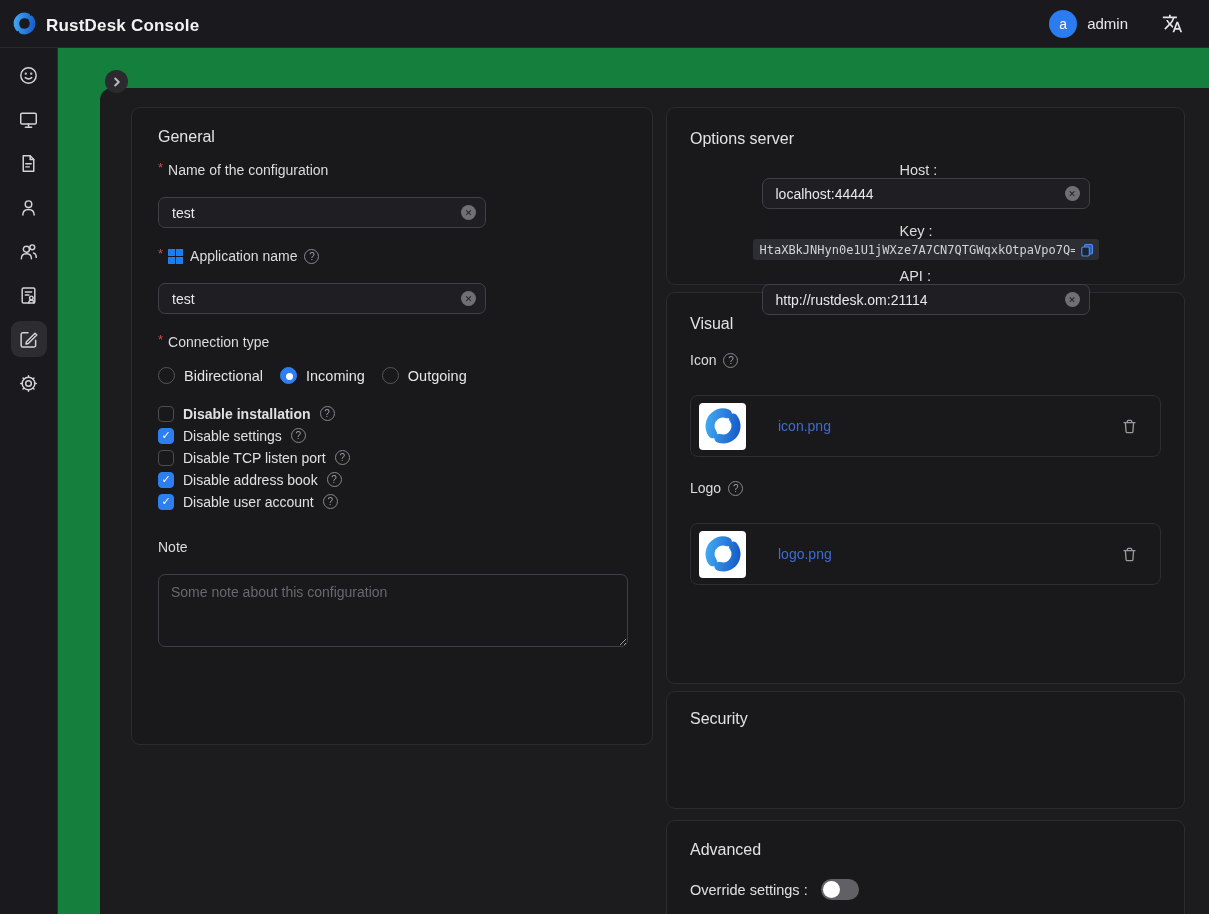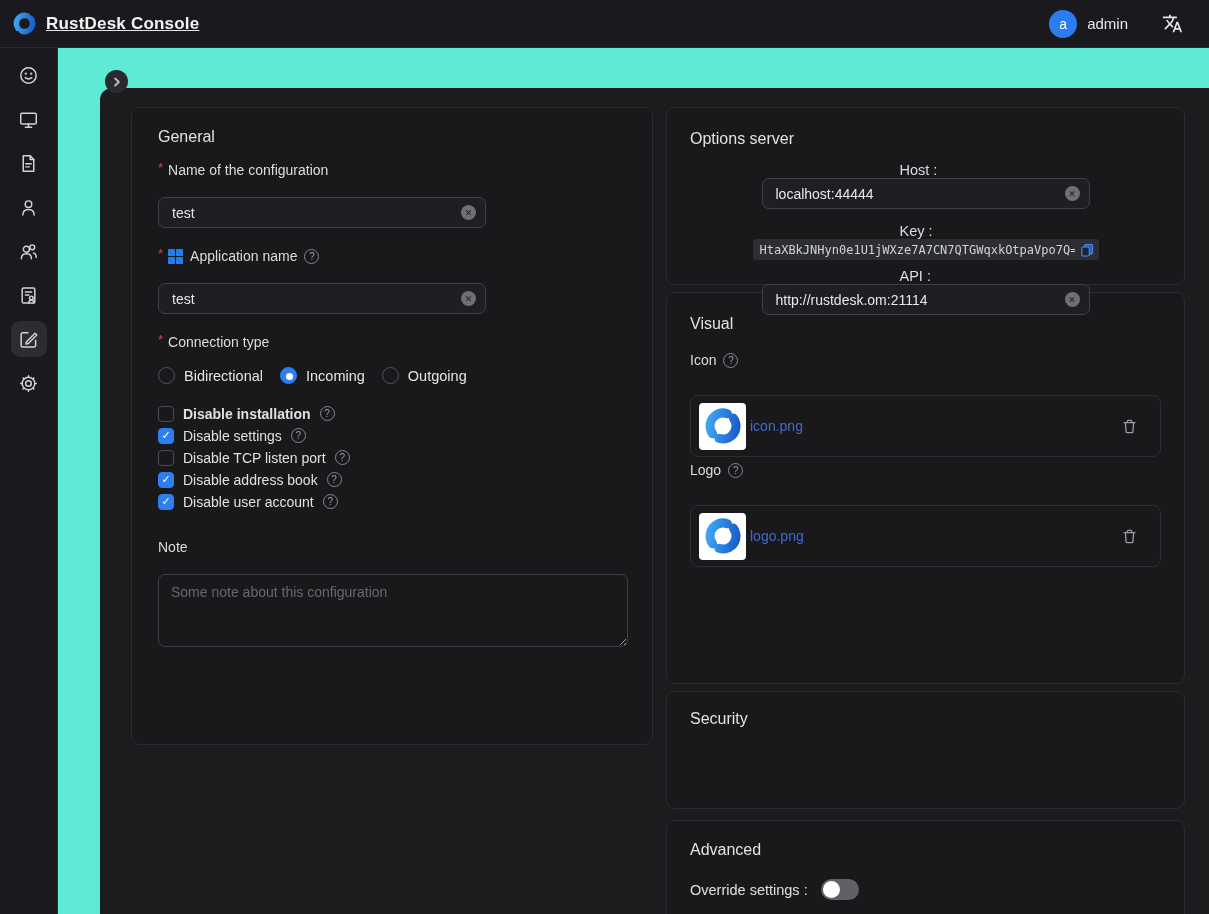--- a/index.html
+++ b/index.html
@@ -2,31 +2,31 @@
 <html><head>
 <meta charset="utf-8">
 <style>
   * { margin:0; padding:0; box-sizing:border-box; }
   html,body { width:1209px; height:914px; overflow:hidden; background:#141417;
     font-family:"Liberation Sans","DejaVu Sans",sans-serif; color:#e6e6e8; }
 
   
   .topbar { height:48px; display:flex; align-items:center; padding:0 26px 0 12px;
     background:#1a1a1e; border-bottom:1px solid #2a2a2e; }
-  .brand { display:flex; align-items:center; gap:9px;text-decoration:underline; }
+  .brand { display:flex; align-items:flex-end; gap:9px; }
   .brand-logo { width:25px; height:25px; }
   .app-title { font-size:17px; font-weight:700; color:#f2f2f3; letter-spacing:.2px; }
   .topbar-spacer { flex:1; }
   .avatar { width:28px; height:28px; border-radius:50%; background:#2a7cf0; color:#fff;
     font-size:14px; display:flex; align-items:center; justify-content:center; cursor:pointer; }
   .user-name { font-size:15px; color:#e9e9eb; margin:0 34px 0 10px; }
   .translate-btn svg { width:21px; height:21px; display:block; }
 
   
-  .shell { display:flex; height:866px; background:#5eead4; }
+  .shell { display:flex; height:866px; background:#15803d; }
   .sidebar { width:58px; background:#1a1a1e; border-right:1px solid #2a2a2e;
     display:flex; flex-direction:column; align-items:center; padding-top:9px; gap:8px;
     position:relative; z-index:2; }
   .side-item { width:36px; height:36px; border-radius:9px; display:flex; align-items:center;
     justify-content:center; cursor:pointer; }
   .side-item.active { background:#2c2c31; }
   .side-item svg { width:21px; height:21px; stroke:#d4d4d8; fill:none; stroke-width:1.4;
     stroke-linecap:round; stroke-linejoin:round; }
   .collapse-btn { position:absolute; top:22px; left:47px; width:23px; height:23px;
     border-radius:50%; background:#2a2a2f; display:flex; align-items:center; justify-content:center;
@@ -98,23 +98,23 @@
   .key-chip { width:346px; height:21px; background:#2c2e33; border-radius:3px; display:flex;
     align-items:center; padding:0 4px 0 7px; gap:4px; }
   .key-text { font-family:"DejaVu Sans Mono","Liberation Mono",monospace; font-size:12px;
     color:#d2d3d6; white-space:nowrap; overflow:hidden; }
   .copy-btn { width:16px; height:16px; flex:0 0 auto; cursor:pointer; }
   .copy-btn svg { width:16px; height:16px; display:block; }
 
   
   .card-visual { height:392px; padding:20px 23px; margin-bottom:7px; }
   .vis-label { margin-top:15px; }
-  .vis-label.second { margin-top:3px; }
+  .vis-label.second { margin-top:21px; }
   .file-row { margin-top:25px; height:62px; border:1px solid #2e2e32; border-radius:8px;
-    display:flex; align-items:center; padding:0 22px 0 8px; gap:4px; }
+    display:flex; align-items:center; padding:0 22px 0 8px; gap:32px; }
   .thumb { width:47px; height:47px; background:#fff; border-radius:4px; display:flex;
     align-items:center; justify-content:center; flex:0 0 auto; }
   .thumb svg { width:40px; height:40px; }
   .file-link { font-size:14px; color:#3f6bd0; cursor:pointer; flex:1; }
   .trash-btn { width:17px; height:17px; cursor:pointer; }
   .trash-btn svg { width:17px; height:17px; stroke:#9a9a9f; fill:none; stroke-width:1.3;
     stroke-linecap:round; stroke-linejoin:round; display:block; }
 
   
   .card-security { height:118px; padding:16px 23px; margin-bottom:11px; }

